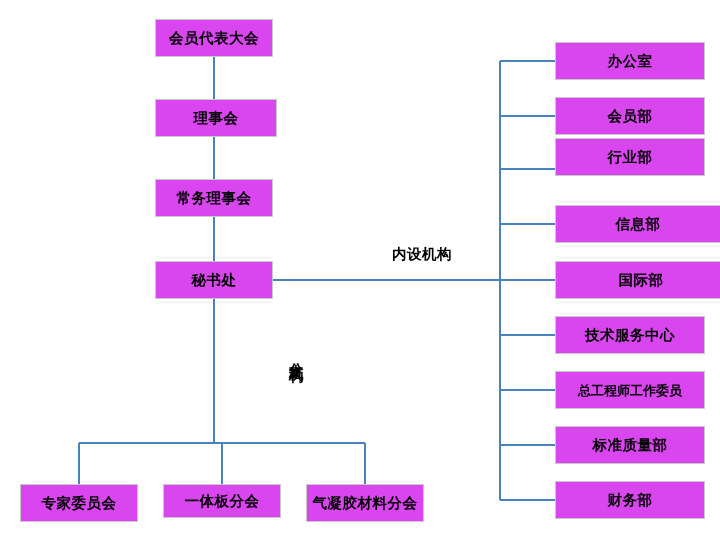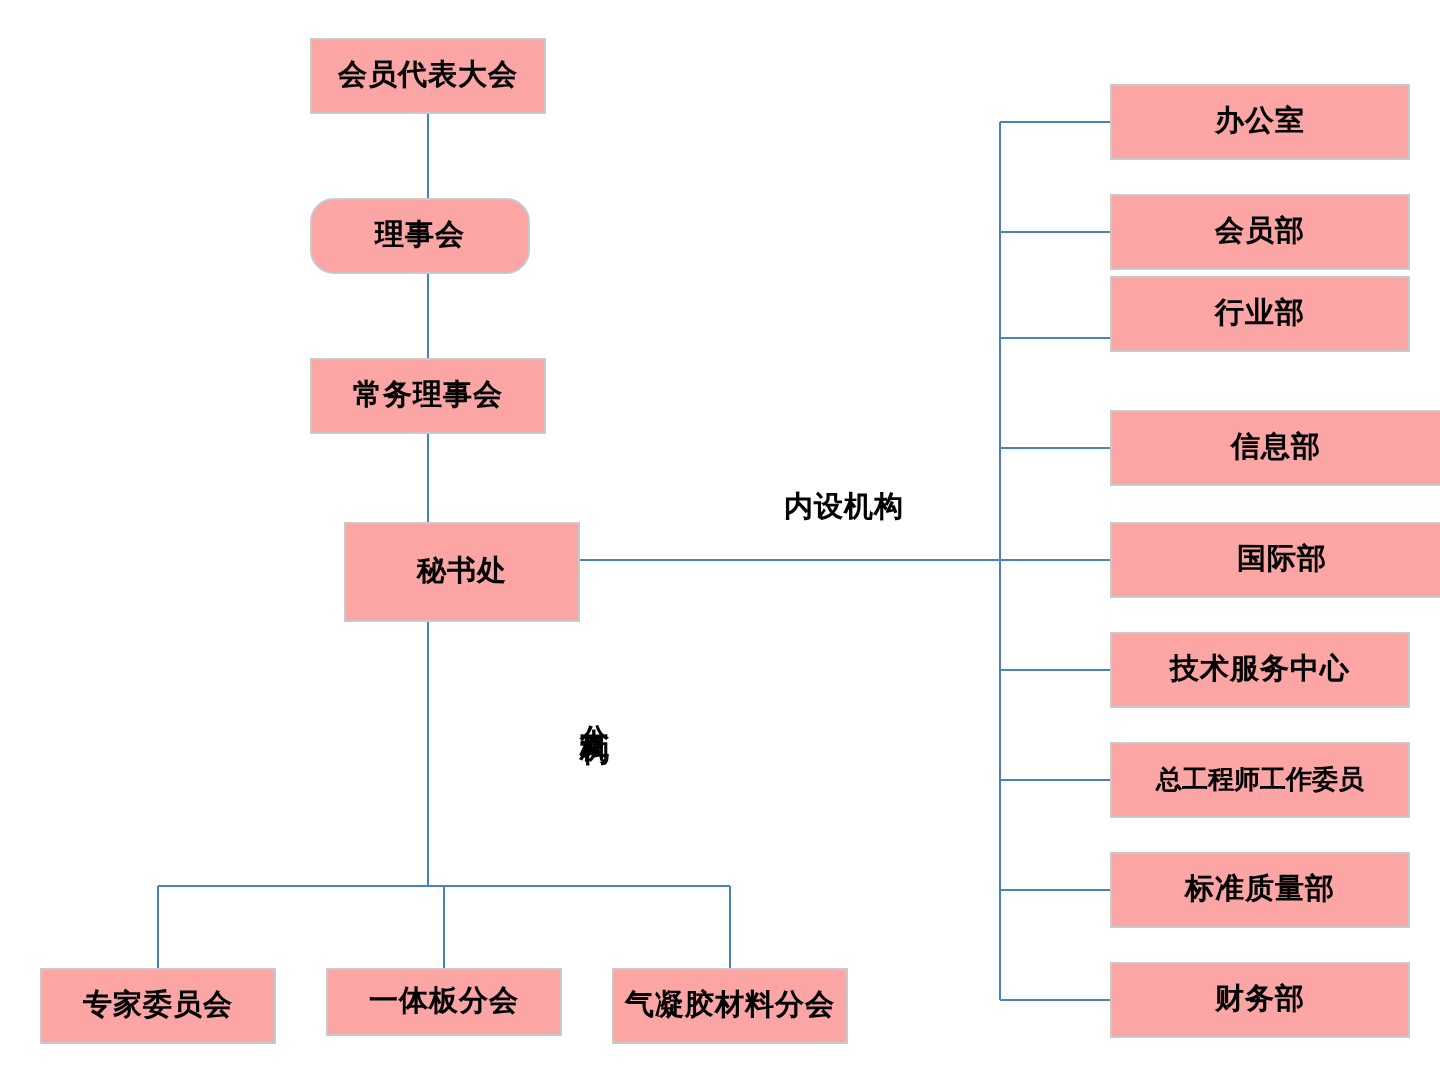--- a/index.html
+++ b/index.html
@@ -21,21 +21,21 @@
     position: absolute;
     left: 0;
     top: 0;
     width: 720px;
     height: 535px;
     pointer-events: none;
   }
   .node {
     position: absolute;
     box-sizing: border-box;
-    background: #fca5a5;
+    background: #d946ef;
     border: 1px solid #c9c9c9;
     display: flex;
     align-items: center;
     justify-content: center;
     text-align: center;
     color: #000000;
     font-weight: bold;
     font-size: 14.5px;
     line-height: 1;
     letter-spacing: 0.5px;
@@ -87,27 +87,27 @@
       <line x1="79" y1="443" x2="365" y2="443" stroke="#4a82bd" stroke-width="1.4" shape-rendering="crispEdges"></line>
       <line x1="79" y1="443" x2="79" y2="484" stroke="#4a82bd" stroke-width="1.4" shape-rendering="crispEdges"></line>
       <line x1="222" y1="443" x2="222" y2="484" stroke="#4a82bd" stroke-width="1.4" shape-rendering="crispEdges"></line>
       <line x1="365" y1="443" x2="365" y2="484" stroke="#4a82bd" stroke-width="1.4" shape-rendering="crispEdges"></line>
     </svg>
 
   <div id="nodes-layer">
       <div class="node" style="left: 155px; top: 19px; width: 118px; height: 38px;">
         <span>会员代表大会</span>
       </div>
-      <div class="node" style="left: 155px; top: 99px; width: 110px; height: 38px; border-radius: 12px;">
+      <div class="node" style="left: 155px; top: 99px; width: 122px; height: 38px;">
         <span>理事会</span>
       </div>
       <div class="node" style="left: 155px; top: 179px; width: 118px; height: 38px; align-items: center;">
         <span>常务理事会</span>
       </div>
-      <div class="node" style="left: 172px; top: 261px; width: 118px; height: 50px; text-align: right;">
+      <div class="node" style="left: 155px; top: 261px; width: 118px; height: 38px; text-align: right;">
         <span>秘书处</span>
       </div>
       <div class="node" style="left: 555px; top: 42px; width: 150px; height: 38px;">
         <span>办公室</span>
       </div>
       <div class="node" style="left: 555px; top: 97px; width: 150px; height: 38px;">
         <span>会员部</span>
       </div>
       <div class="node" style="left: 555px; top: 138px; width: 150px; height: 38px;">
         <span>行业部</span>

